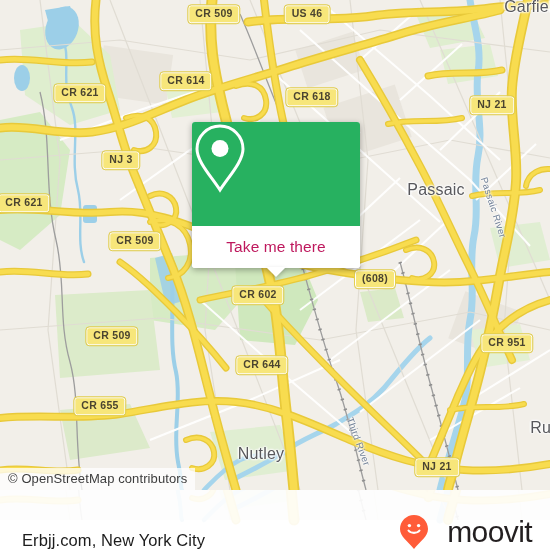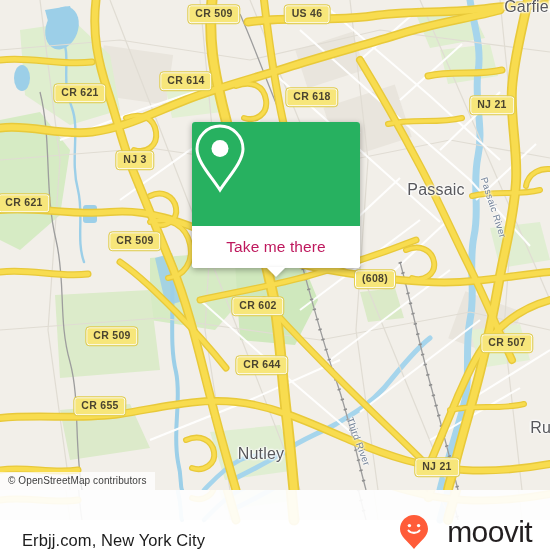--- a/index.html
+++ b/index.html
@@ -91,21 +91,21 @@
     border-top:10px solid #fff;
     filter:drop-shadow(0 2px 2px rgba(0,0,0,.22));
   }
 
   
   .attrib{
     position:absolute;
     left:0;bottom:0;
     background:rgba(255,255,255,.76);
     color:#3d3d3d;
-    font-size:10px;
+    font-size:13px;
     padding:3px 8px 4px 8px;
     white-space:nowrap;
     letter-spacing:.1px;
   }
 
   
   .footer{
     position:absolute;left:0;top:490px;
     width:550px;height:60px;
     overflow:hidden;
@@ -335,27 +335,27 @@
         </g>
     </svg>
 
     <div>
       <div class="shield" style="left:214px;top:14px">CR 509</div>
       <div class="shield" style="left:307px;top:14px">US 46</div>
       <div class="shield" style="left:186px;top:81px">CR 614</div>
       <div class="shield" style="left:80px;top:93px">CR 621</div>
       <div class="shield" style="left:312px;top:97px">CR 618</div>
       <div class="shield" style="left:492px;top:105px">NJ 21</div>
-      <div class="shield" style="left:135px;top:160px">NJ 3</div>
+      <div class="shield" style="left:121px;top:160px">NJ 3</div>
       <div class="shield" style="left:24px;top:203px">CR 621</div>
       <div class="shield" style="left:135px;top:241px">CR 509</div>
-      <div class="shield" style="left:258px;top:306px">CR 602</div>
+      <div class="shield" style="left:258px;top:295px">CR 602</div>
       <div class="shield" style="left:375px;top:279px">(608)</div>
       <div class="shield" style="left:112px;top:336px">CR 509</div>
-      <div class="shield" style="left:507px;top:343px">CR 507</div>
+      <div class="shield" style="left:507px;top:343px">CR 951</div>
       <div class="shield" style="left:262px;top:365px">CR 644</div>
       <div class="shield" style="left:100px;top:406px">CR 655</div>
       <div class="shield" style="left:437px;top:467px">NJ 21</div>
     </div>
 
     <div>
       <div class="place big" style="left:533px;top:7px">Garfield</div>
       <div class="place big" style="left:436px;top:190px">Passaic</div>
       <div class="place big" style="left:261px;top:454px">Nutley</div>
       <div class="place big" style="left:543px;top:428px">Rut</div>

